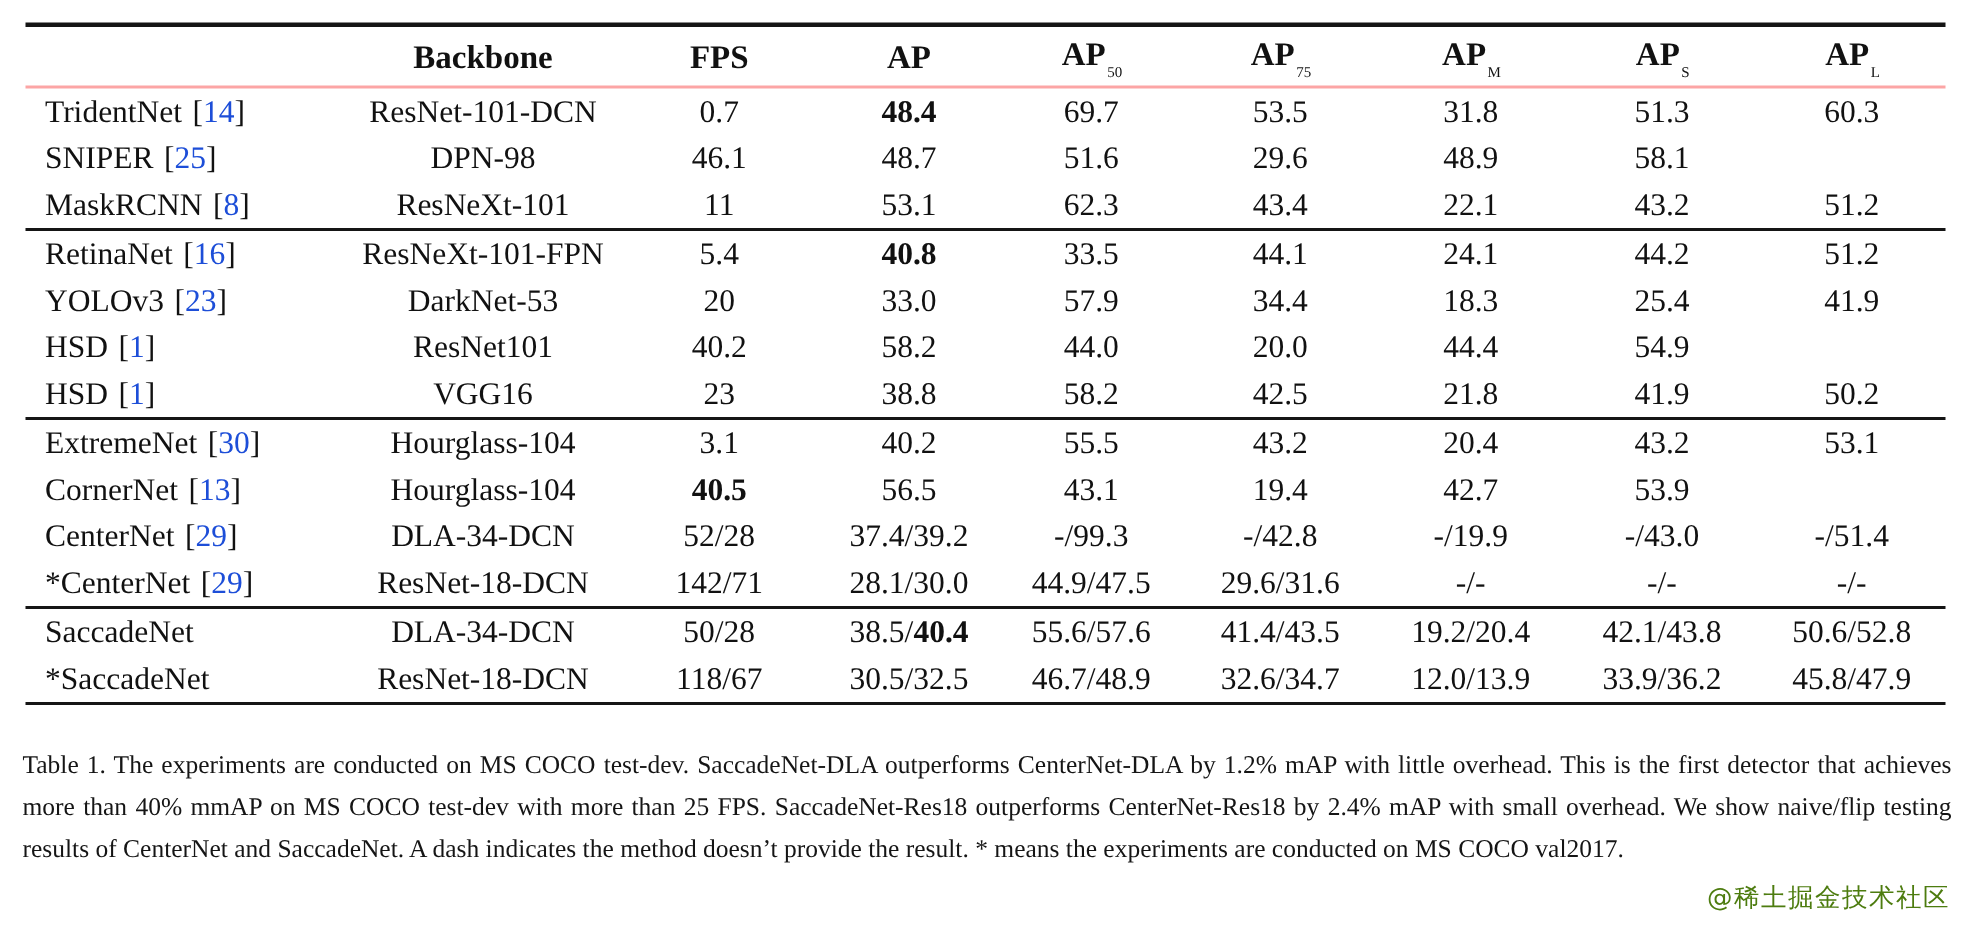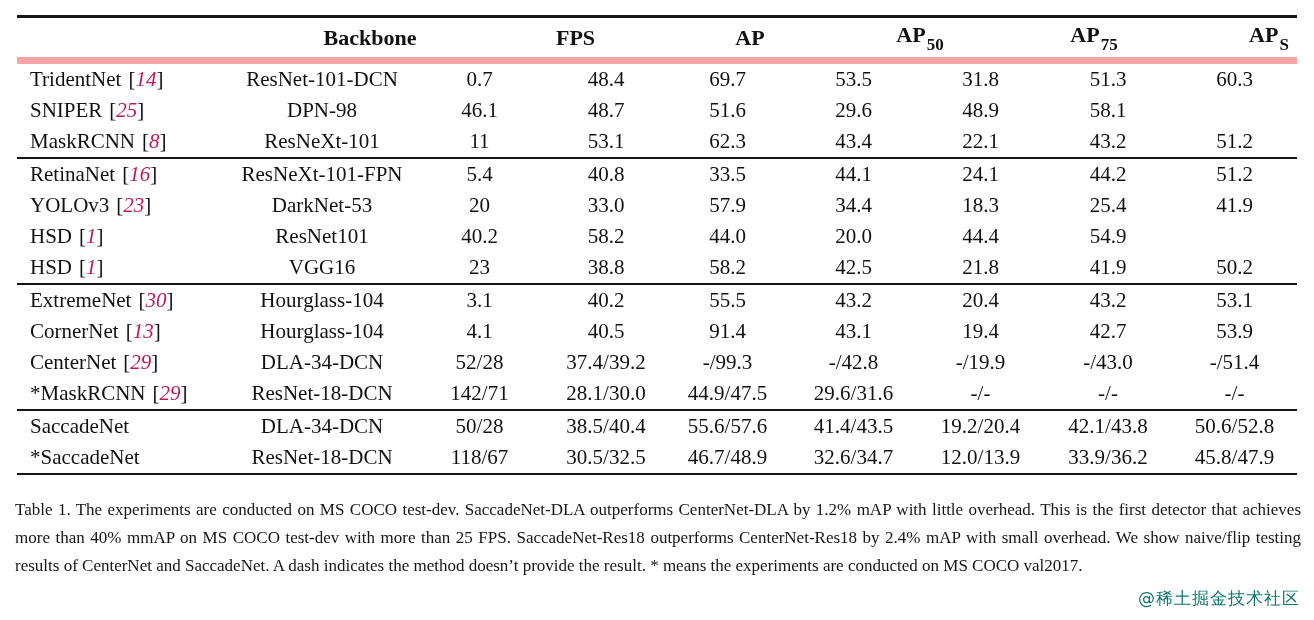--- a/index.html
+++ b/index.html
@@ -2,49 +2,49 @@
 <html><head>
 <meta charset="utf-8">
 <style>
   html,body{margin:0;padding:0;background:#ffffff;}
   body{width:1314px;height:620px;position:relative;overflow:hidden;
        font-family:"Liberation Serif",serif;color:#111;}
   .table{position:absolute;left:17px;top:15px;width:1280px;
          border-top:3px solid #151515;border-bottom:2px solid #151515;}
   .thead,.row{display:grid;
      grid-template-columns:215px 180px 135px 118px 125px 127px 127px 128px 125px;}
-  .thead{height:39px;align-items:center;border-bottom:7px solid #fca5a5;gap:48px;}
+  .thead{height:39px;align-items:center;border-bottom:2px solid #fca5a5;}
   .th{text-align:center;font-weight:bold;font-size:22px;}
-  .th sub{font-size:17px;font-weight:bold;position:relative;top:2px;left:1px;}
+  .th sub{font-size:10px;font-weight:normal;position:relative;top:2px;left:1px;}
   .group{border-bottom:2px solid #151515;}
   .group:last-child{border-bottom:none;}
   .row{height:31px;align-items:center;}
   .td{text-align:center;font-size:21px;white-space:nowrap;}
   .td.method{text-align:left;padding-left:13px;}
   .cite{margin-left:7px;}
-  .green{color:#be185d;font-style:italic;}
-  .td b{font-weight:normal;text-align:right;}
+  .green{color:#1d4ed8;}
+  .td b{font-weight:bold;text-align:right;}
   .caption{position:absolute;left:15px;top:496px;width:1286px;margin:0;
            font-size:17px;line-height:28px;text-align:justify;color:#151515;}
   .watermark{position:absolute;right:14px;bottom:10px;font-size:17px;
-             color:#0f766e;font-family:"DejaVu Sans",sans-serif;letter-spacing:1px;}
+             color:#4d7c0f;font-family:"DejaVu Sans",sans-serif;letter-spacing:1px;}
 </style>
 </head>
 <body>
 
 <div class="table">
   <div class="thead" id="thead">
       <div class="th"><span></span></div>
       <div class="th"><span>Backbone</span></div>
       <div class="th"><span>FPS</span></div>
       <div class="th"><span>AP</span></div>
       <div class="th"><span>AP</span><sub>50</sub></div>
       <div class="th"><span>AP</span><sub>75</sub></div>
+      <div class="th"><span>AP</span><sub>M</sub></div>
       <div class="th"><span>AP</span><sub>S</sub></div>
-      <div class="th"><span>AP</span><sub>M</sub></div>
       <div class="th"><span>AP</span><sub>L</sub></div>
     </div>
   <div id="tbody">
       <div class="group">
         <div class="row">
           <div class="td method"><span>TridentNet</span><span class="cite">[<span class="green">14</span>]</span></div>
           <div class="td">ResNet-101-DCN</div>
           <div class="td">0.7</div>
           <div class="td"><b>48.4</b></div>
           <div class="td">69.7</div>
@@ -128,41 +128,40 @@
           <div class="td">40.2</div>
           <div class="td">55.5</div>
           <div class="td">43.2</div>
           <div class="td">20.4</div>
           <div class="td">43.2</div>
           <div class="td">53.1</div>
         </div>
         <div class="row">
           <div class="td method"><span>CornerNet</span><span class="cite">[<span class="green">13</span>]</span></div>
           <div class="td">Hourglass-104</div>
-          <div class="td">4.1</div>
           <div class="td"><b>40.5</b></div>
-          <div class="td">91.4</div>
+          <div class="td">56.5</div>
           <div class="td">43.1</div>
           <div class="td">19.4</div>
           <div class="td">42.7</div>
           <div class="td">53.9</div>
         </div>
         <div class="row">
           <div class="td method"><span>CenterNet</span><span class="cite">[<span class="green">29</span>]</span></div>
           <div class="td">DLA-34-DCN</div>
           <div class="td">52/28</div>
           <div class="td">37.4/39.2</div>
           <div class="td">-/99.3</div>
           <div class="td">-/42.8</div>
           <div class="td">-/19.9</div>
           <div class="td">-/43.0</div>
           <div class="td">-/51.4</div>
         </div>
         <div class="row">
-          <div class="td method"><span>*MaskRCNN</span><span class="cite">[<span class="green">29</span>]</span></div>
+          <div class="td method"><span>*CenterNet</span><span class="cite">[<span class="green">29</span>]</span></div>
           <div class="td">ResNet-18-DCN</div>
           <div class="td">142/71</div>
           <div class="td">28.1/30.0</div>
           <div class="td">44.9/47.5</div>
           <div class="td">29.6/31.6</div>
           <div class="td">-/-</div>
           <div class="td">-/-</div>
           <div class="td">-/-</div>
         </div>
       </div>

